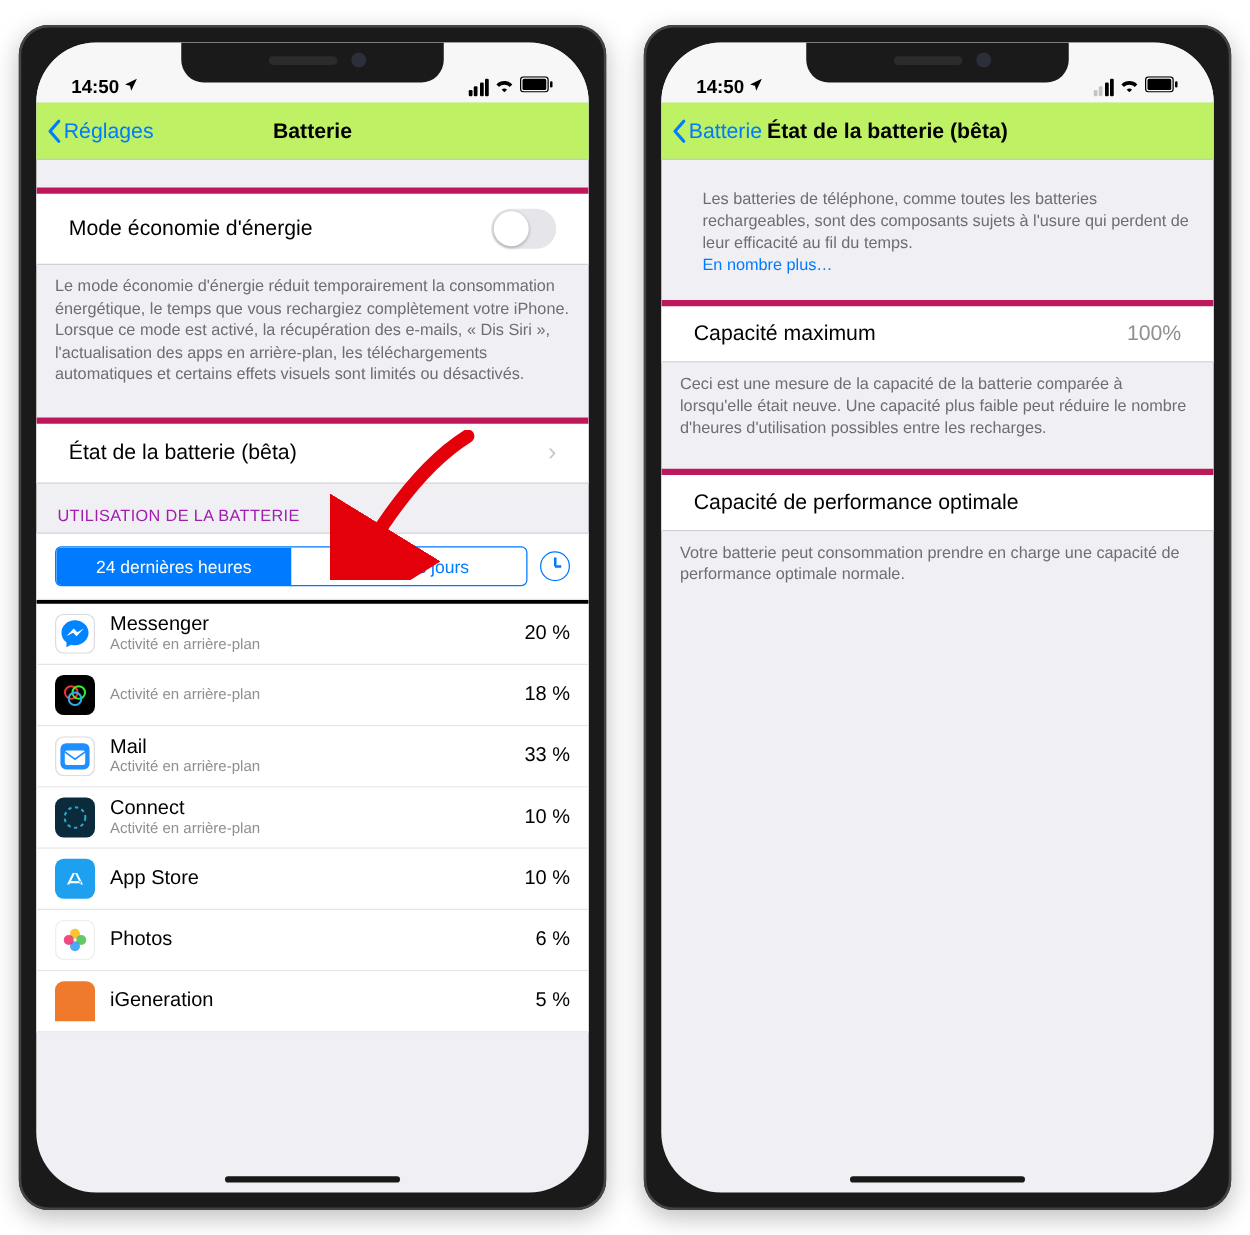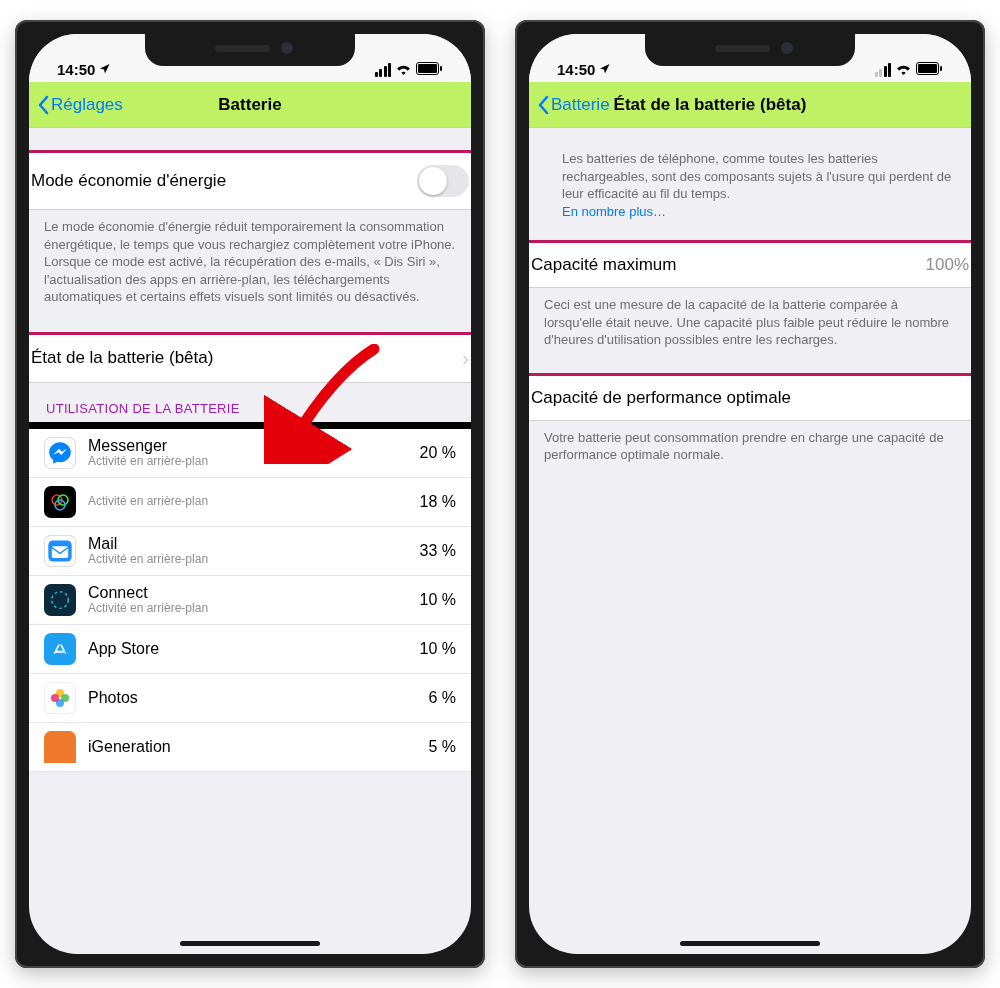--- a/index.html
+++ b/index.html
@@ -10,21 +10,21 @@
     display: flex;
     justify-content: space-around;
     align-items: center;
     font-family: -apple-system, "Helvetica Neue", Helvetica, Arial, sans-serif;
     -webkit-font-smoothing: antialiased;
   }
   .phone {
     width: 470px;
     height: 948px;
     background: #1a1a1a;
-    border-radius: 12px;
+    border-radius: 24px;
     padding: 14px;
     position: relative;
     box-shadow: inset 0 0 0 2px #444, 0 6px 20px rgba(0,0,0,.25);
   }
   .screen {
     width: 100%;
     height: 100%;
     background: #efeff4;
     border-radius: 48px;
     overflow: hidden;
@@ -80,23 +80,23 @@
     padding: 0 8px;
     font-size: 17px;
   }
   .nav-back { color:#007aff; display:flex; align-items:center; gap:2px;}
   .nav-title { position:absolute; left:0; right:0; text-align:center; font-weight:600; pointer-events:none;}
 
   .content { overflow-y: hidden; height: calc(100% - 94px); }
 
   .row {
     background:#fff;
-    border-top: 3px solid #be185d;
+    border-top: 5px solid #be185d;
     border-bottom: 1px solid #d1d1d5;
-    padding: 12px 2px;
+    padding: 12px 26px;
     display:flex;
     align-items:center;
     justify-content: space-between;
     font-size: 17px;
   }
   .footer-text {
     padding: 8px 15px 14px;
     font-size: 13px;
     color: #6d6d72;
     line-height: 1.35;
@@ -135,21 +135,21 @@
     position:relative;
   }
   .clock-icon::before{content:"";position:absolute;left:50%;top:50%;width:1.6px;height:7px;background:#007aff;transform-origin:bottom;transform:translate(-50%,-100%);}
   .clock-icon::after{content:"";position:absolute;left:50%;top:50%;width:1.6px;height:5px;background:#007aff;transform-origin:bottom;transform:translate(-50%,-100%) rotate(90deg);}
 
   .app-row {
     background:#fff; border-bottom:1px solid #e5e5e9;
     padding: 8px 15px;
     display:flex; align-items:center; gap:12px;
   }
-  .app-row:first-of-type { border-top:7px solid #000000;}
+  .app-row:first-of-type { border-top:3px solid #000000;}
   .app-icon {
     width:32px; height:32px; border-radius:7px; flex-shrink:0;
     display:flex; align-items:center; justify-content:center;
     font-size:18px; color:#fff;
   }
   .app-info { flex:1; line-height:1.1;}
   .app-name { font-size:16px;}
   .app-sub { font-size:12px; color:#8e8e93;}
   .app-pct { font-size:16px; color:#000;}
 
@@ -240,20 +240,27 @@
       <div class="footer-text">Le mode économie d'énergie réduit temporairement la consommation énergétique, le temps que vous rechargiez complètement votre iPhone. Lorsque ce mode est activé, la récupération des e-mails, « Dis Siri », l'actualisation des apps en arrière-plan, les téléchargements automatiques et certains effets visuels sont limités ou désactivés.</div>
 
       <div style="height:12px"></div>
       <div class="row">
         <span>État de la batterie (bêta)</span>
         <span class="chev">›</span>
       </div>
 
       <div class="header-text">UTILISATION DE LA BATTERIE</div>
 
+      <div class="seg-wrap" style="background:#fff;border-top:1px solid #d1d1d5;border-bottom:1px solid #e5e5e9;">
+        <div class="seg">
+          <div class="active">24 dernières heures</div>
+          <div>7 derniers jours</div>
+        </div>
+        <div class="clock-icon"></div>
+      </div>
 
       <div id="app-list-1">
           <div class="app-row">
             <div class="app-icon ic-messenger">
               <svg width="26" height="26" viewBox="0 0 24 24">
                 <path fill="#0084ff" d="M12 2C6.5 2 2 6.1 2 11.2c0 2.9 1.4 5.4 3.7 7.1V22l3.4-1.9c.9.3 1.9.4 2.9.4 5.5 0 10-4.1 10-9.2S17.5 2 12 2z"></path>
                 <path fill="#fff" d="M13.1 13.9l-2.5-2.7-5 2.7 5.5-5.8 2.6 2.7 4.9-2.7-5.5 5.8z"></path>
               </svg>
             </div>
             <div class="app-info">

